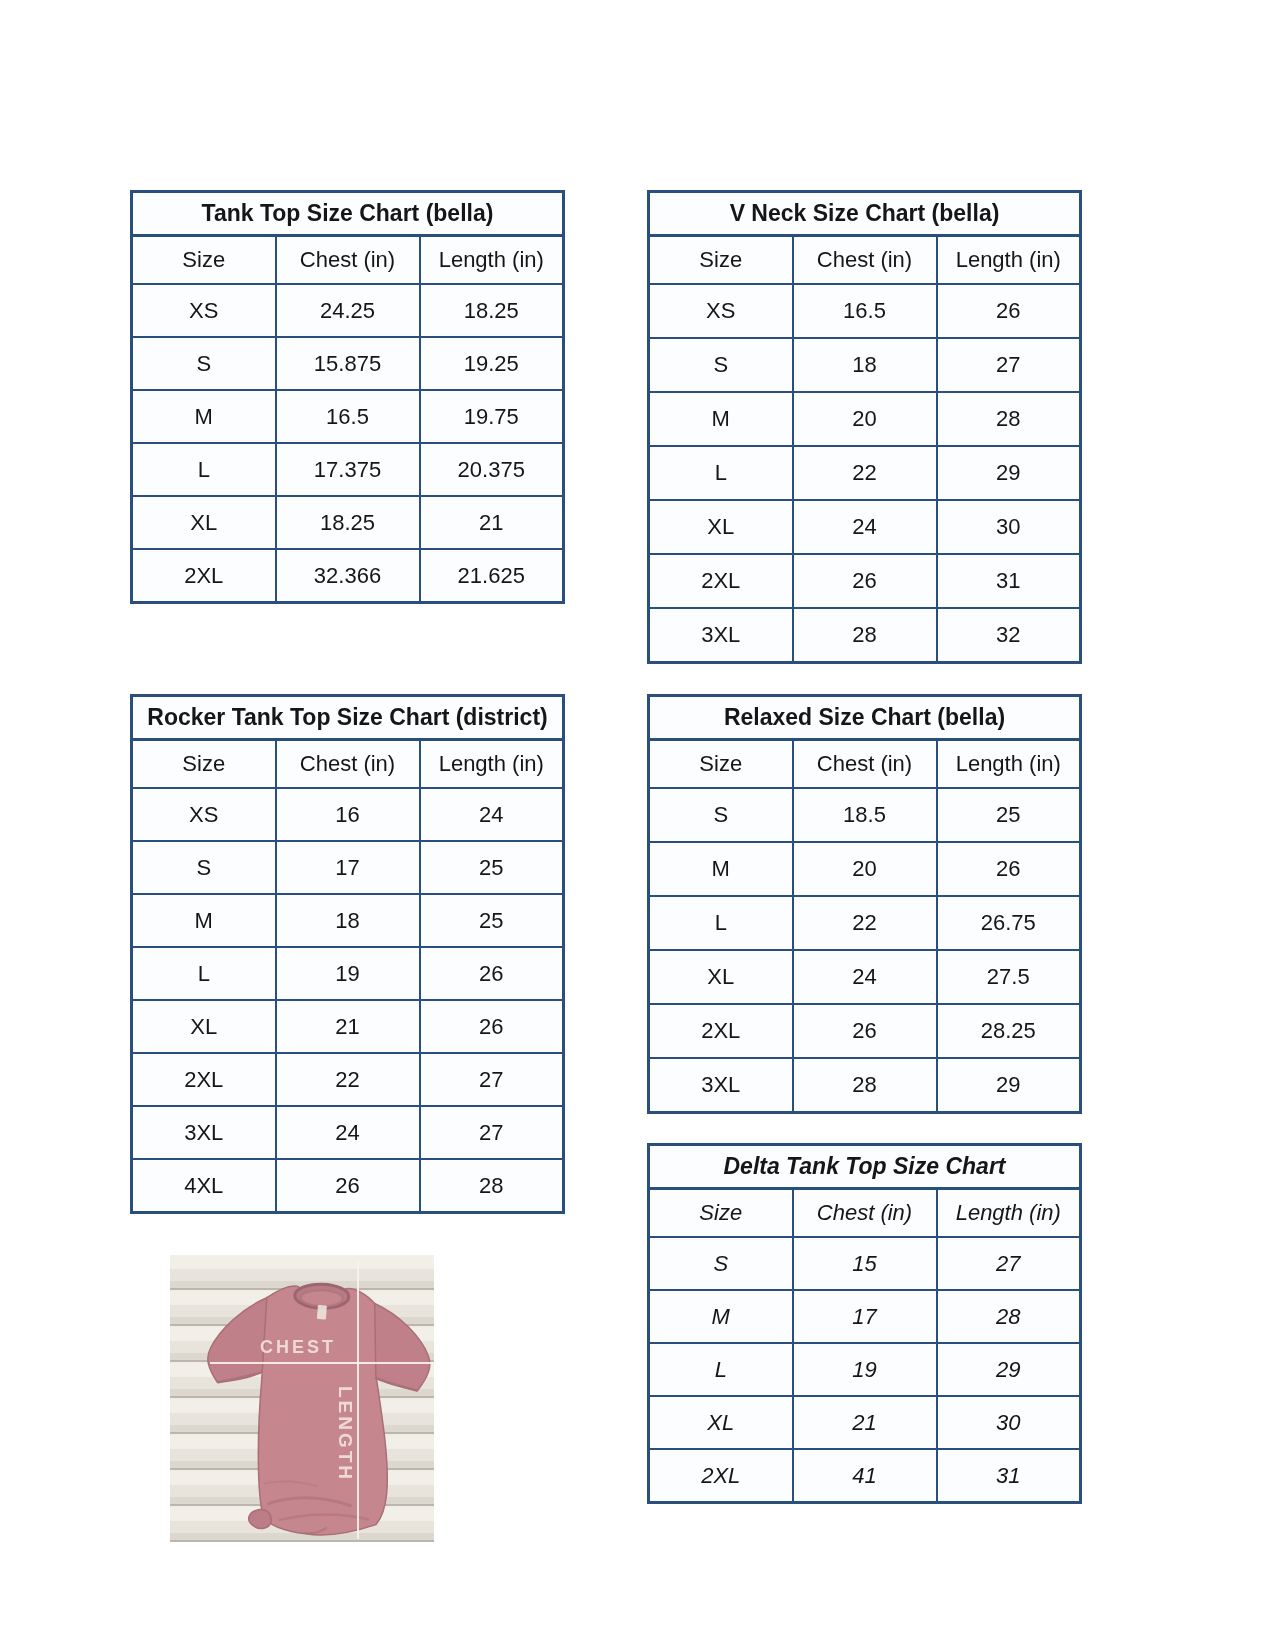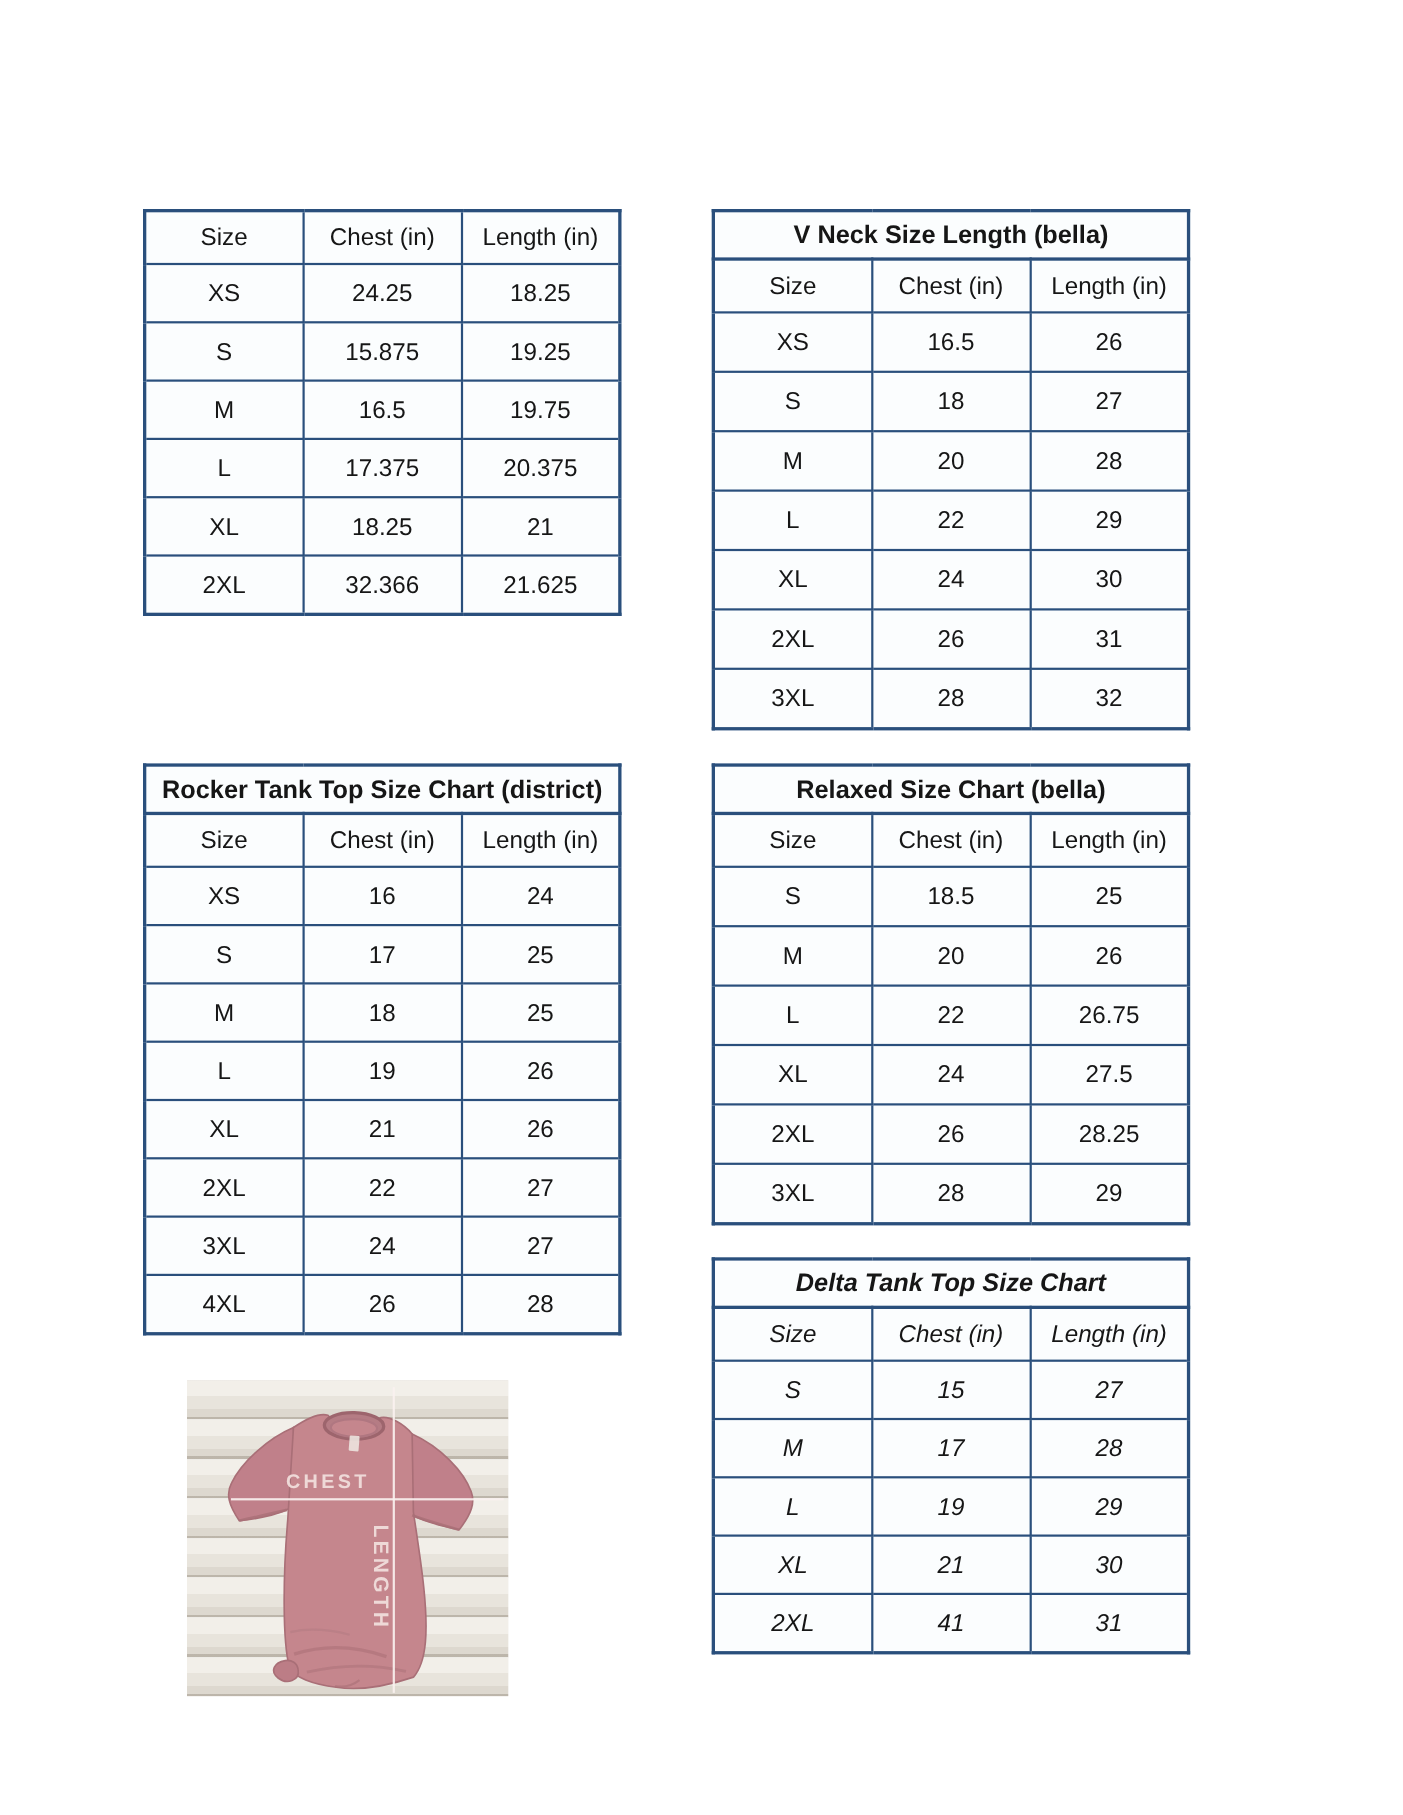--- a/index.html
+++ b/index.html
@@ -30,21 +30,21 @@
   table.grid td:last-child{border-right-width:3px;}
 
   #table-tank-top {left:130px;top:190px;--rh:51px;}
   #table-v-neck   {left:647px;top:190px;--rh:52px;}
   #table-rocker   {left:130px;top:694px;--rh:51px;}
   #table-relaxed  {left:647px;top:694px;--rh:52px;}
   #table-delta    {left:647px;top:1143px;font-style:italic;--rh:51px;}
 
   
   .photo{
-    position:absolute;left:170px;top:1255px;width:292px;height:287px;
+    position:absolute;left:170px;top:1255px;width:264px;height:287px;
     overflow:hidden;
     background:
       repeating-linear-gradient(180deg,
         rgba(255,255,255,0) 0 33px, rgba(140,130,115,.40) 33px 35px, rgba(255,255,255,.5) 35px 36px),
       repeating-linear-gradient(180deg,
         #f2efe9 0 14px, #e8e4dc 14px 26px, #ddd8cf 26px 36px),
       #ebe7e0;
   }
   .photo svg{position:absolute;left:0;top:0;}
   .measure-line{position:absolute;background:rgba(250,241,239,.92);}
@@ -60,20 +60,23 @@
     transform:rotate(90deg);transform-origin:center;
   }
 </style>
 </head>
 <body>
 
 <div id="table-tank-top" class="size-table">
     <table class="grid">
       <tbody>
         <tr>
+          <td colspan="3" class="title">Tank Top Size Chart  (bella)</td>
+        </tr>
+        <tr>
           <td class="hdr">Size</td>
           <td class="hdr">Chest (in)</td>
           <td class="hdr">Length (in)</td>
         </tr>
         <tr>
           <td>XS</td>
           <td>24.25</td>
           <td>18.25</td>
         </tr>
         <tr>
@@ -101,21 +104,21 @@
           <td>32.366</td>
           <td>21.625</td>
         </tr>
       </tbody>
     </table>
   </div>
 <div id="table-v-neck" class="size-table">
     <table class="grid">
       <tbody>
         <tr>
-          <td colspan="3" class="title">V Neck Size Length  (bella)</td>
+          <td colspan="3" class="title">V Neck Size Chart  (bella)</td>
         </tr>
         <tr>
           <td class="hdr">Size</td>
           <td class="hdr">Chest (in)</td>
           <td class="hdr">Length (in)</td>
         </tr>
         <tr>
           <td>XS</td>
           <td>16.5</td>
           <td>26</td>

